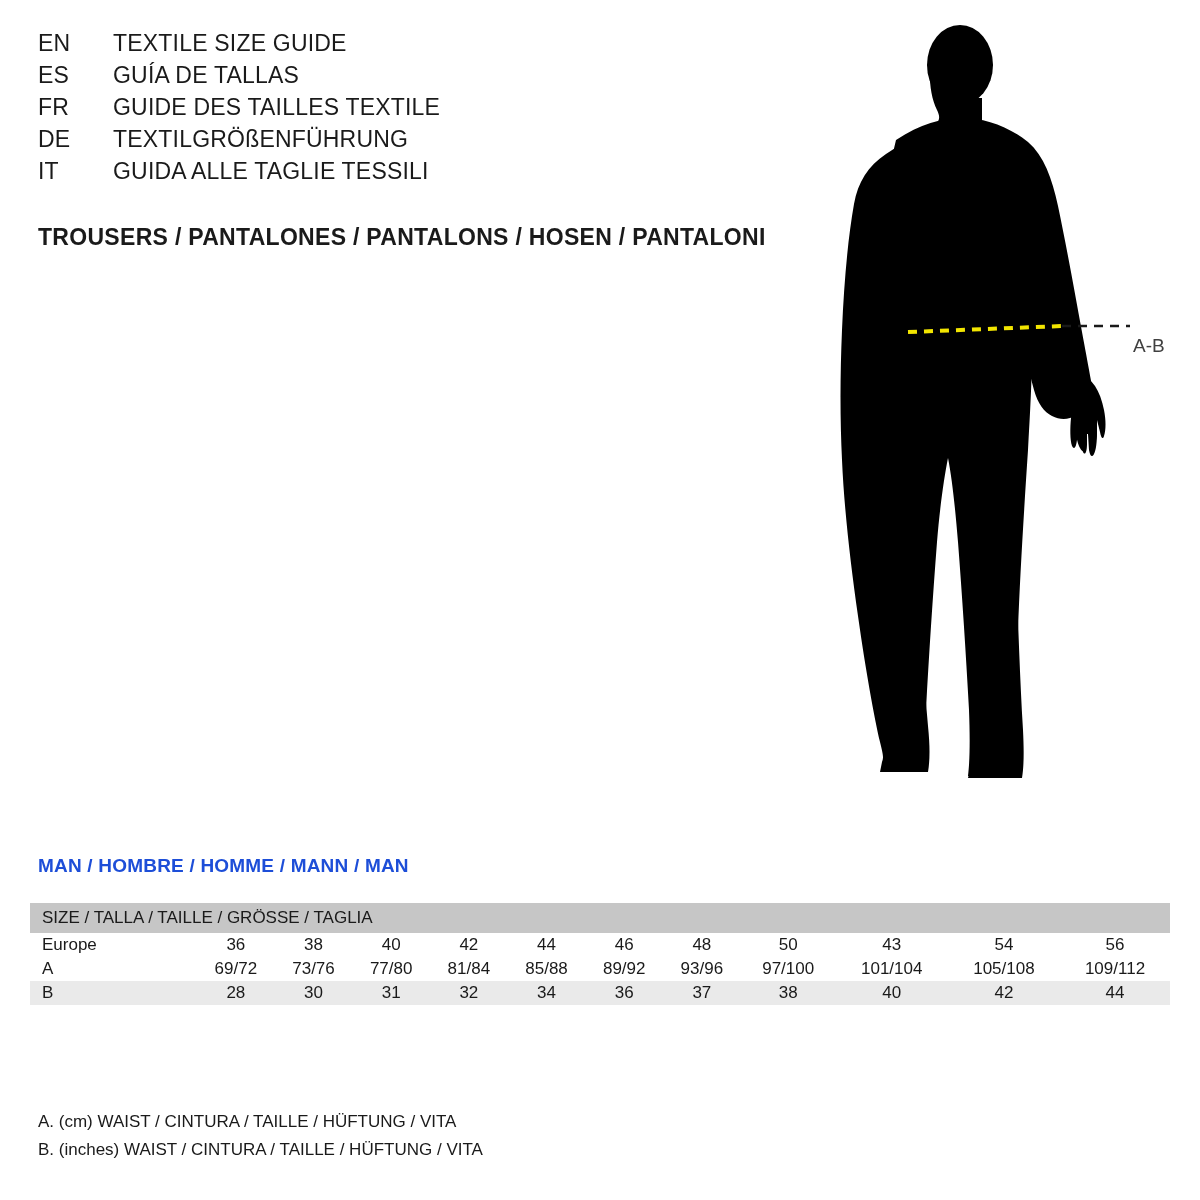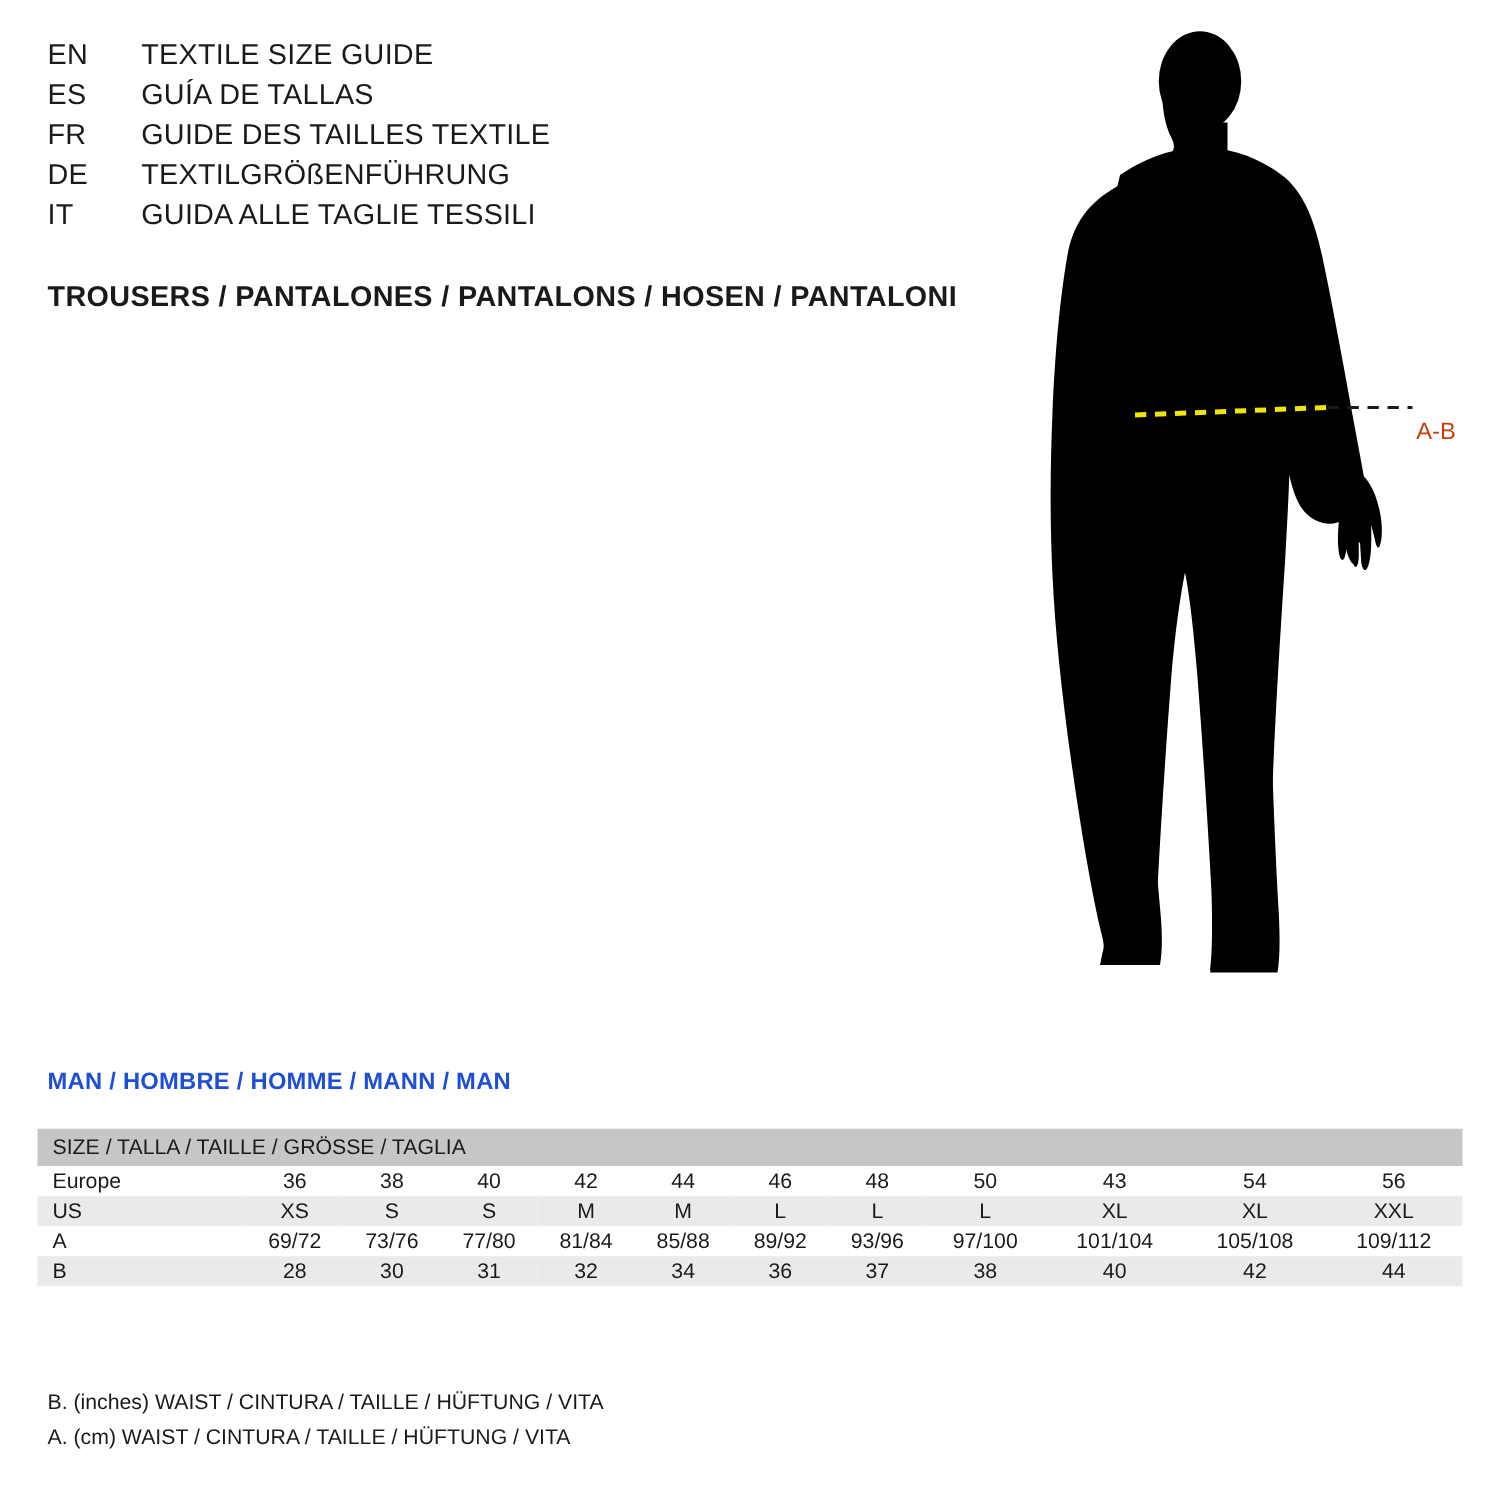--- a/index.html
+++ b/index.html
@@ -65,21 +65,21 @@
     height: 790px;
   }
   .figure-wrap svg {
     display: block;
   }
   .ab-label {
     position: absolute;
     left: 333px;
     top: 315px;
     font-size: 19px;
-    color: #c2410c;
+    color: #404040;
   }
 
   
   .section-title {
     position: absolute;
     left: 38px;
     top: 855px;
     font-size: 19px;
     font-weight: bold;
     letter-spacing: 0.2px;
@@ -251,34 +251,20 @@
         <td>40</td>
         <td>42</td>
         <td>44</td>
         <td>46</td>
         <td>48</td>
         <td>50</td>
         <td>43</td>
         <td>54</td>
         <td>56</td>
       </tr>
-      <tr class="row-shade">
-        <td class="rowlabel">US</td>
-        <td>XS</td>
-        <td>S</td>
-        <td>S</td>
-        <td>M</td>
-        <td>M</td>
-        <td>L</td>
-        <td>L</td>
-        <td>L</td>
-        <td>XL</td>
-        <td>XL</td>
-        <td>XXL</td>
-      </tr>
       <tr class="row-plain">
         <td class="rowlabel">A</td>
         <td>69/72</td>
         <td>73/76</td>
         <td>77/80</td>
         <td>81/84</td>
         <td>85/88</td>
         <td>89/92</td>
         <td>93/96</td>
         <td>97/100</td>
@@ -297,17 +283,17 @@
         <td>37</td>
         <td>38</td>
         <td>40</td>
         <td>42</td>
         <td>44</td>
       </tr>
     </tbody>
   </table>
 
   <div class="footnotes">
+    <div>A. (cm) WAIST / CINTURA / TAILLE / HÜFTUNG / VITA</div>
     <div>B. (inches) WAIST / CINTURA / TAILLE / HÜFTUNG / VITA</div>
-    <div>A. (cm) WAIST / CINTURA / TAILLE / HÜFTUNG / VITA</div>
   </div>
 
 </div>
 
 </body></html>

